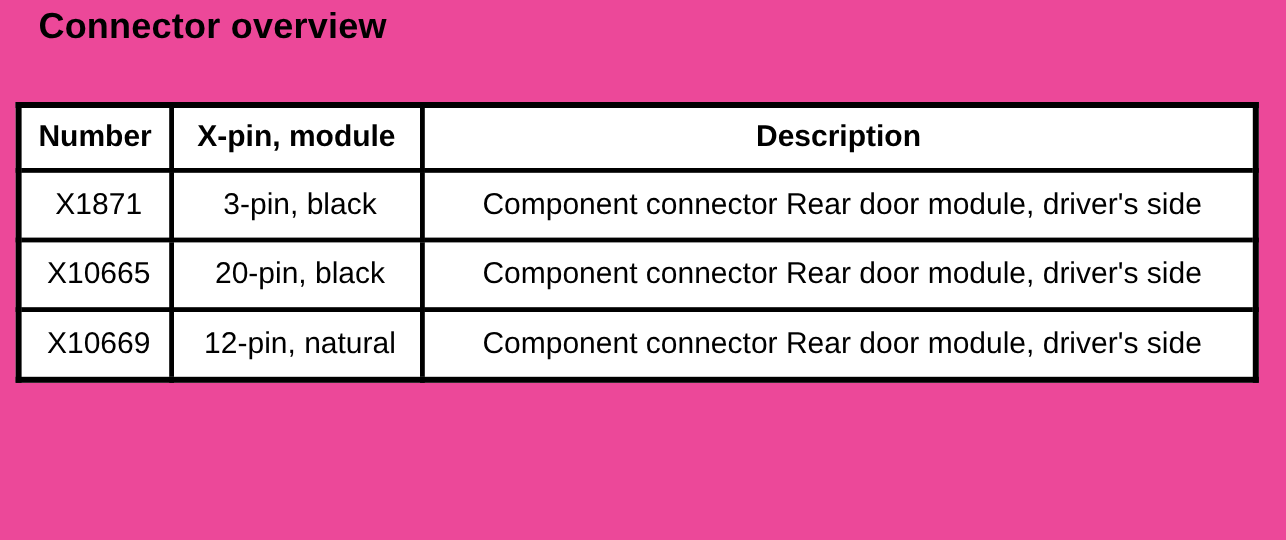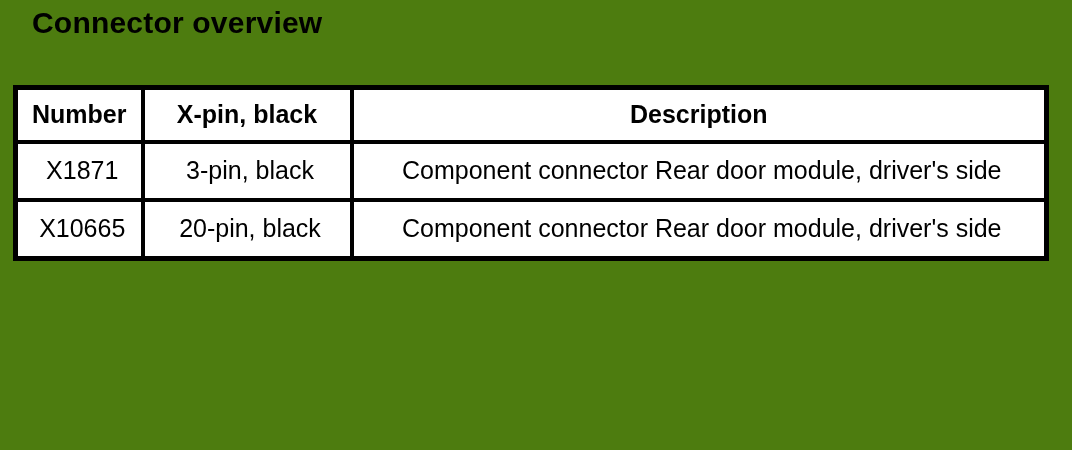--- a/index.html
+++ b/index.html
@@ -9,21 +9,21 @@
     height: 450px;
     background: #ffffff;
     font-family: "Liberation Sans", sans-serif;
     color: #000000;
     overflow: hidden;
   }
   .page {
     position: relative;
     width: 1072px;
     height: 450px;
-    background: #4d7c0f;
+    background: #ec4899;
   }
   .page-title {
     position: absolute;
     left: 32px;
     top: 6px;
     font-size: 30px;
     font-weight: 700;
     letter-spacing: 0.2px;
     white-space: nowrap;
   }
@@ -71,31 +71,36 @@
 
   <table class="connector-table">
     <colgroup>
       <col class="col-number">
       <col class="col-pin">
       <col class="col-desc">
     </colgroup>
     <thead>
       <tr>
         <th>Number</th>
-        <th>X-pin, black</th>
+        <th>X-pin, module</th>
         <th>Description</th>
       </tr>
     </thead>
     <tbody>
       <tr>
         <td>X1871</td>
         <td>3-pin, black</td>
         <td>Component connector Rear door module, driver's side</td>
       </tr>
       <tr>
         <td>X10665</td>
         <td>20-pin, black</td>
         <td>Component connector Rear door module, driver's side</td>
       </tr>
+      <tr>
+        <td>X10669</td>
+        <td>12-pin, natural</td>
+        <td>Component connector Rear door module, driver's side</td>
+      </tr>
     </tbody>
   </table>
 
 </div>
 
 </body></html>

